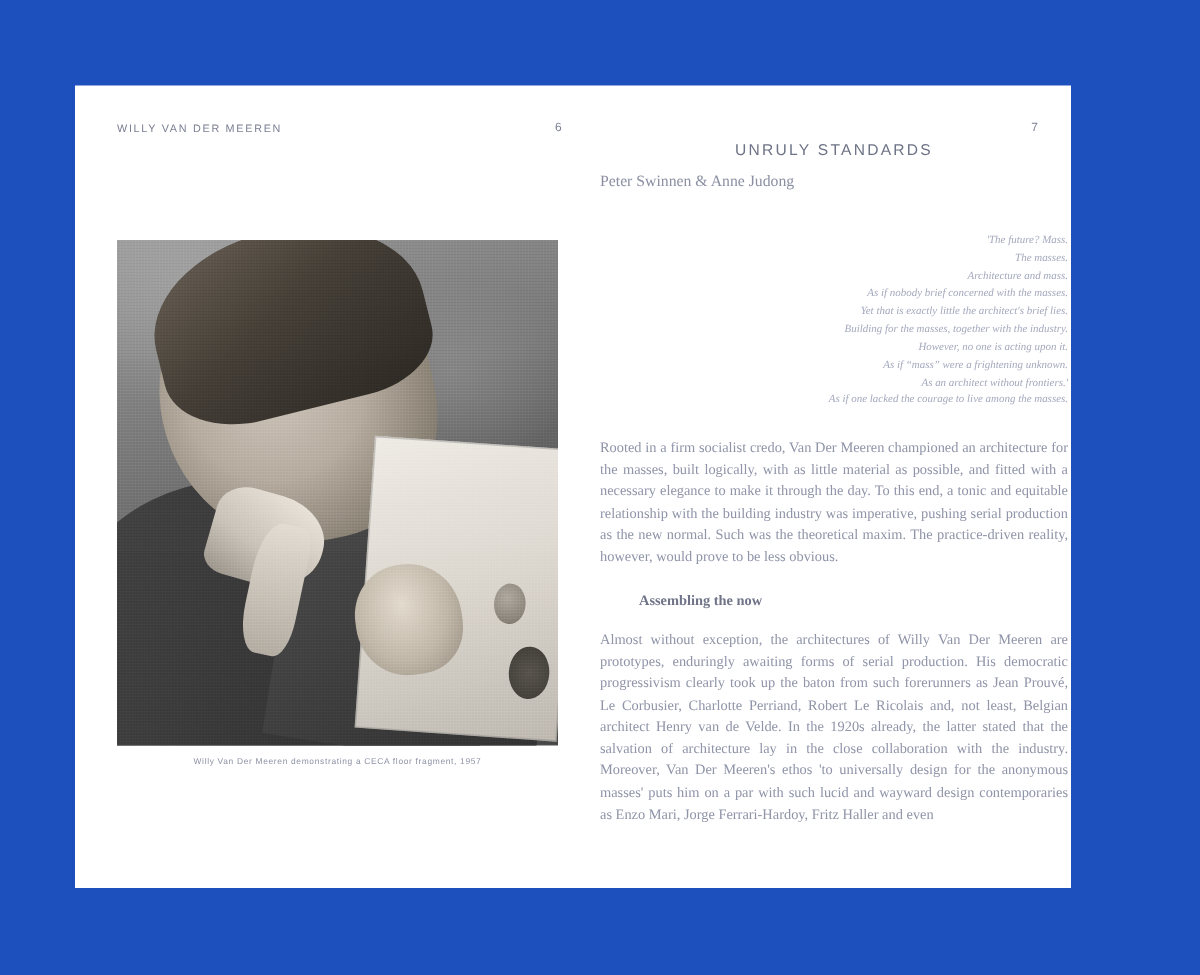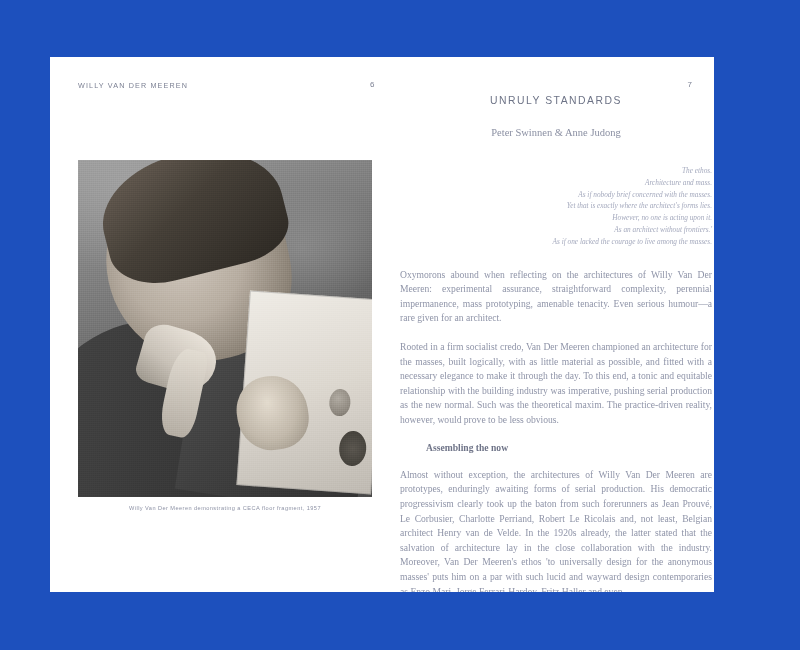--- a/index.html
+++ b/index.html
@@ -213,25 +213,25 @@
     left: 18px;
     top: 38px;
     width: 312px;
   }
   .article-title {
     text-align: center;
     font-family: "Liberation Sans", sans-serif;
     font-size: 10.4px;
     letter-spacing: 1.5px;
     color: #6d7386;
-    margin: 0 0 21px 0;
+    margin: 0 0 10px 0;
     font-weight: 400;
   }
   .byline {
-    text-align: center;
+    text-align: left;
     font-size: 10.5px;
     color: #8a8fa2;
     margin: 0 0 27px 0;
   }
   .epigraph {
     text-align: right;
     font-style: italic;
     font-size: 7.3px;
     line-height: 1.62;
     color: #a4a9bd;
@@ -297,31 +297,33 @@
     <div class="folio-recto">7</div>
 
     <div class="col">
 
       <h1 class="article-title">UNRULY STANDARDS</h1>
 
       <div class="byline">Peter Swinnen &amp; Anne Judong</div>
 
       <div class="epigraph">
         <div id="epigraph-lines">
-            <div>The ethos.</div>
+            <div>'The future? Mass.</div>
+            <div>The masses.</div>
             <div>Architecture and mass.</div>
             <div>As if nobody brief concerned with the masses.</div>
-            <div>Yet that is exactly where the architect's forms lies.</div>
+            <div>Yet that is exactly little the architect's brief lies.</div>
+            <div>Building for the masses, together with the industry.</div>
             <div>However, no one is acting upon it.</div>
+            <div>As if “mass” were a frightening unknown.</div>
             <div>As an architect without frontiers.'</div>
             <div>As if one lacked the courage to live among the masses.</div>
           </div>
       </div>
 
-      <p class="body-text">Oxymorons abound when reflecting on the architectures of Willy Van Der Meeren: experimental assurance, straightforward complexity, perennial impermanence, mass prototyping, amenable tenacity. Even serious humour—a rare given for an architect.</p>
 
       <p class="body-text">Rooted in a firm socialist credo, Van Der Meeren championed an architecture for the masses, built logically, with as little material as possible, and fitted with a necessary elegance to make it through the day. To this end, a tonic and equitable relationship with the building industry was imperative, pushing serial production as the new normal. Such was the theoretical maxim. The practice-driven reality, however, would prove to be less obvious.</p>
 
       <h2 class="subhead">Assembling the now</h2>
 
       <p class="body-text clipped">Almost without exception, the architectures of Willy Van Der Meeren are prototypes, enduringly awaiting forms of serial production. His democratic progressivism clearly took up the baton from such forerunners as Jean Prouvé, Le Corbusier, Charlotte Perriand, Robert Le Ricolais and, not least, Belgian architect Henry van de Velde. In the 1920s already, the latter stated that the salvation of architecture lay in the close collaboration with the industry. Moreover, Van Der Meeren's ethos 'to universally design for the anonymous masses' puts him on a par with such lucid and wayward design contemporaries as Enzo Mari, Jorge Ferrari-Hardoy, Fritz Haller and even</p>
 
     </div>
   </div>
 

